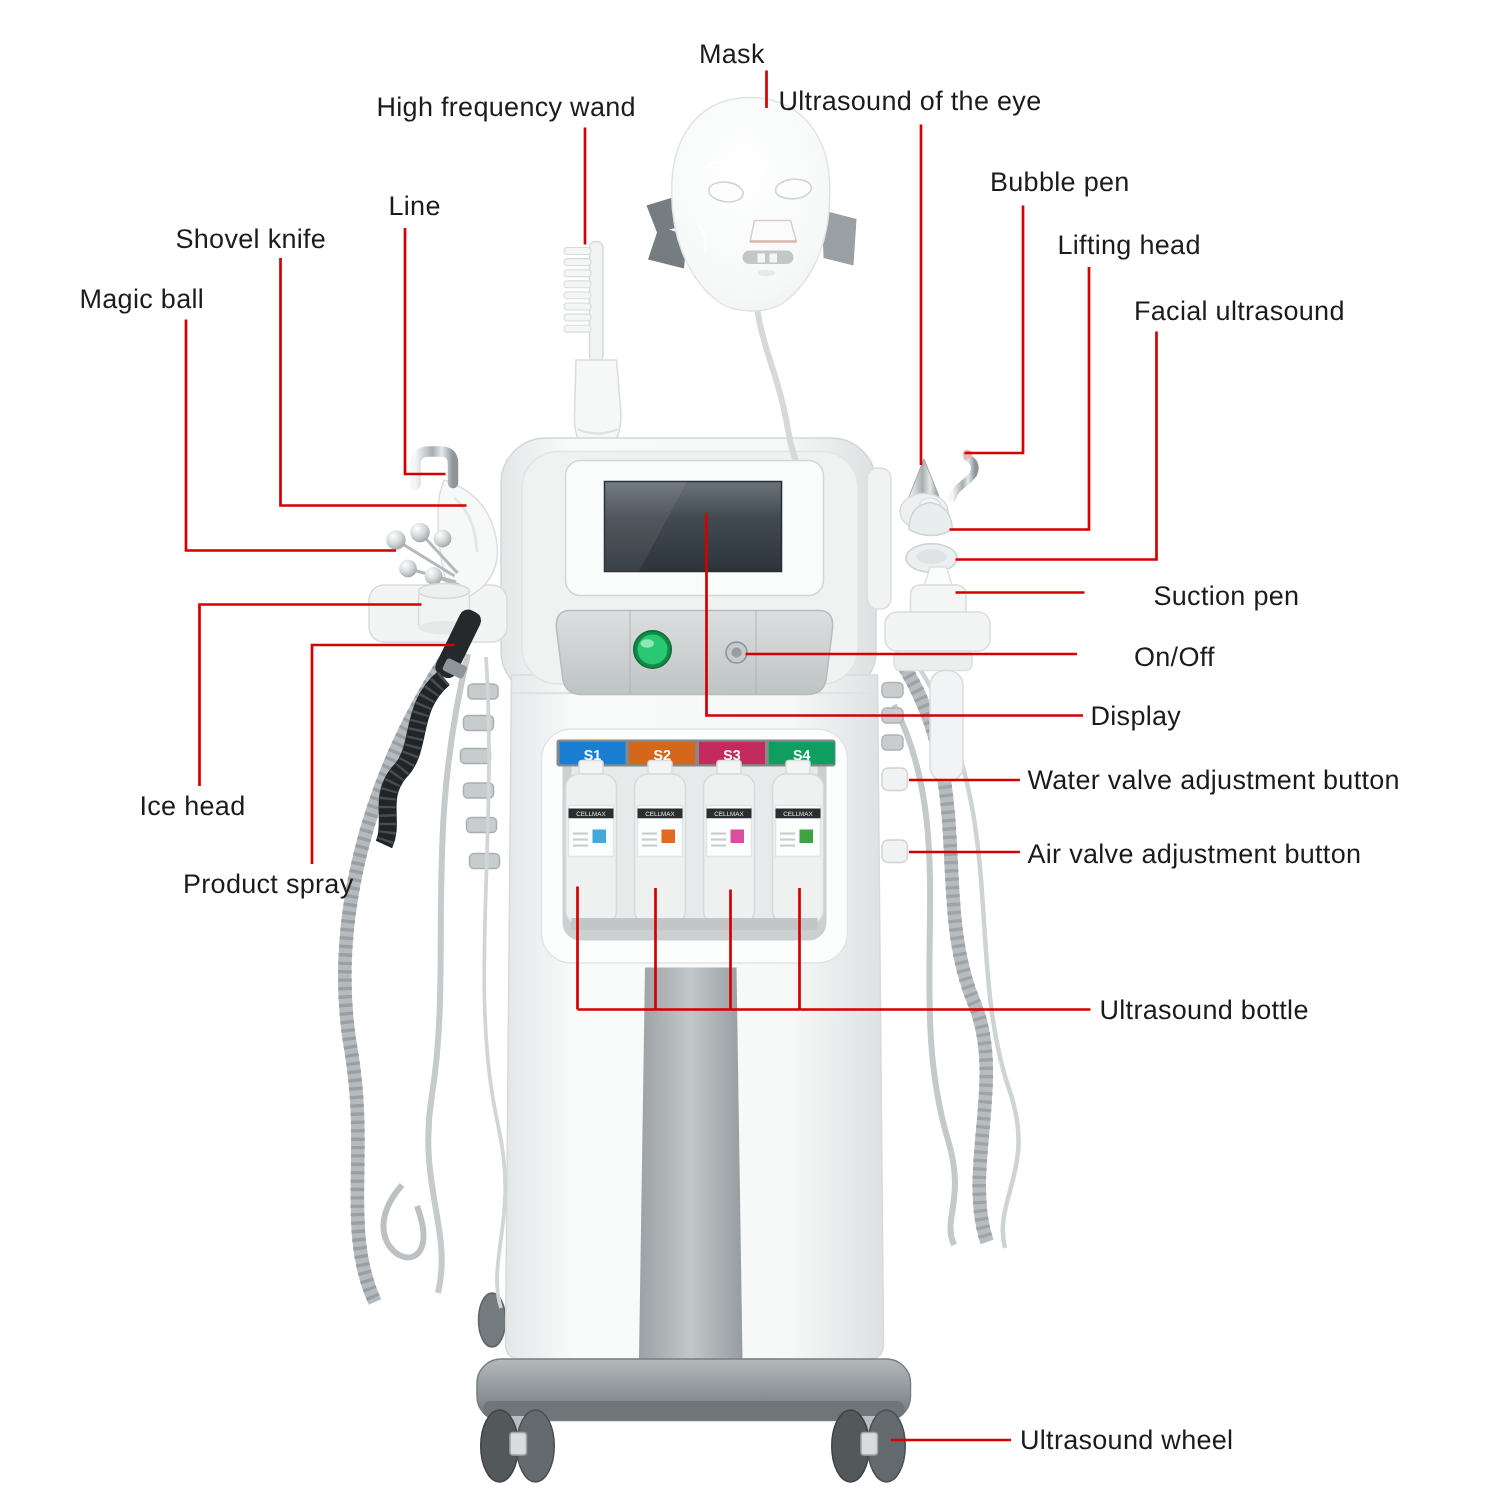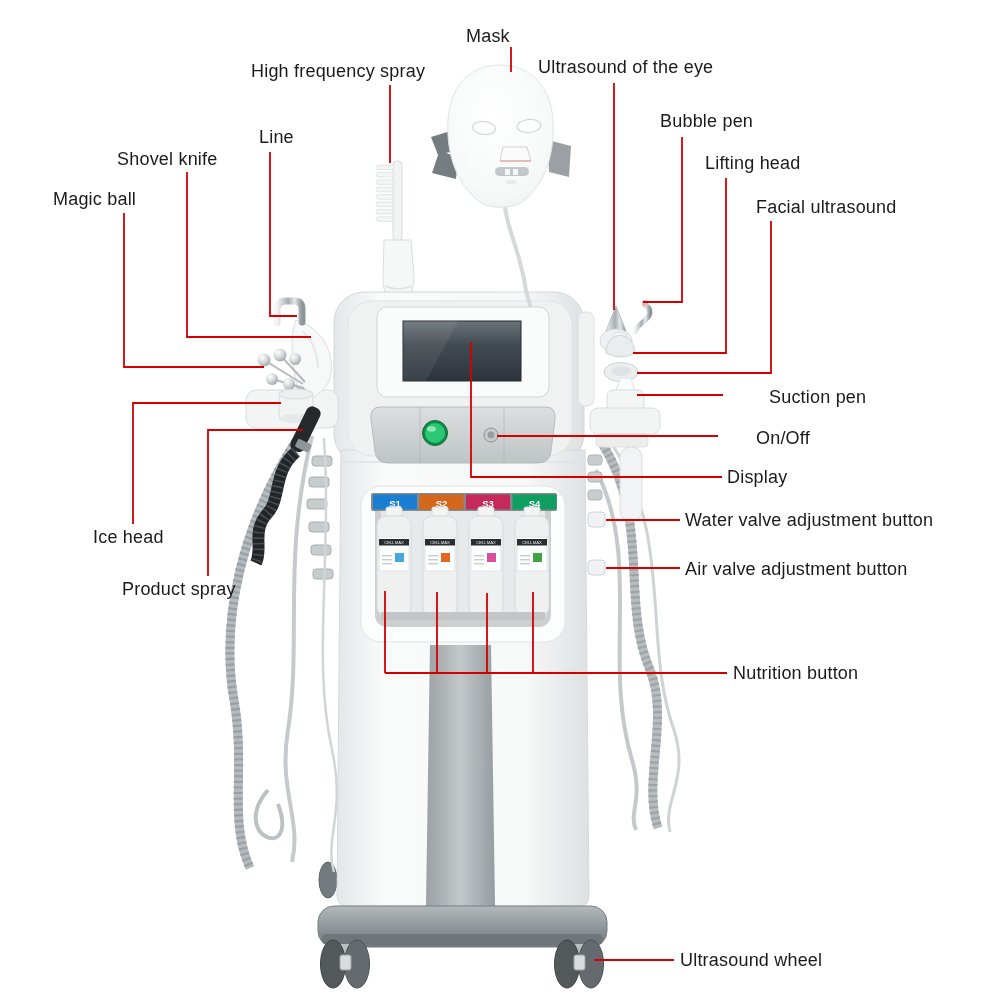--- a/index.html
+++ b/index.html
@@ -325,31 +325,31 @@
     <path d="M606 520 H680"></path>
     <path d="M606 568 H680"></path>
     <path d="M133 524 V403 H281"></path>
     <path d="M208 576 V430 H303"></path>
     <path d="M385 591 V673 M437 592 V673 M487 593 V673 M533 592 V673 M385 673 H727"></path>
     <path d="M594 960 H674"></path>
   </g>
 </svg>
 
 <div class="label" style="left:466px;top:26px">Mask</div>
-<div class="label" style="left:251px;top:61px">High frequency spray</div>
-<div class="label" style="left:538px;top:57px">Ultrasound of the eye</div>
+<div class="label" style="left:251px;top:61px">High frequency wand</div>
+<div class="label" style="left:519px;top:57px">Ultrasound of the eye</div>
 <div class="label" style="left:259px;top:127px">Line</div>
 <div class="label" style="left:660px;top:111px">Bubble pen</div>
 <div class="label" style="left:117px;top:149px">Shovel knife</div>
 <div class="label" style="left:705px;top:153px">Lifting head</div>
 <div class="label" style="left:53px;top:189px">Magic ball</div>
 <div class="label" style="left:756px;top:197px">Facial ultrasound</div>
 <div class="label" style="left:769px;top:387px">Suction pen</div>
 <div class="label" style="left:756px;top:428px">On/Off</div>
 <div class="label" style="left:727px;top:467px">Display</div>
 <div class="label" style="left:685px;top:559px">Air valve adjustment button</div>
 <div class="label" style="left:685px;top:510px">Water valve adjustment button</div>
 <div class="label" style="left:93px;top:527px">Ice head</div>
 <div class="label" style="left:122px;top:579px">Product spray</div>
-<div class="label" style="left:733px;top:663px">Nutrition button</div>
+<div class="label" style="left:733px;top:663px">Ultrasound bottle</div>
 <div class="label" style="left:680px;top:950px">Ultrasound wheel</div>
 
 </div>
 
 </body></html>

